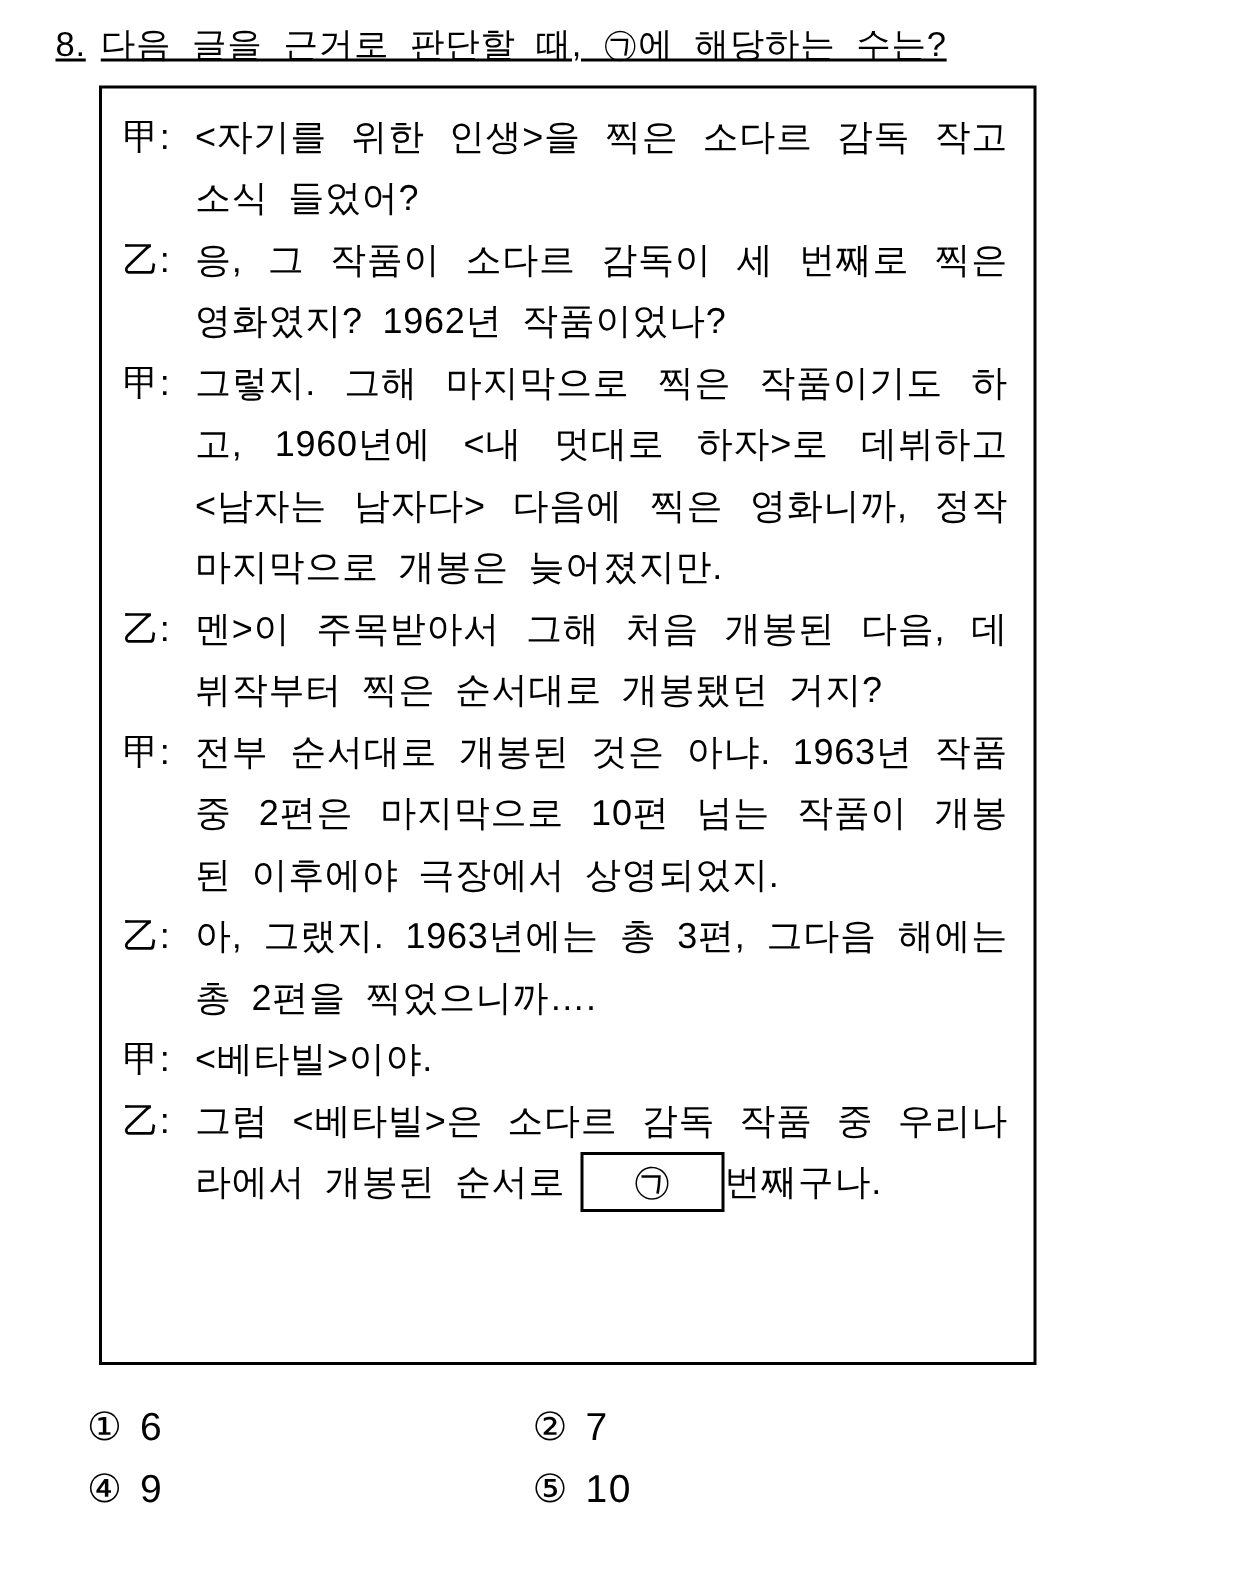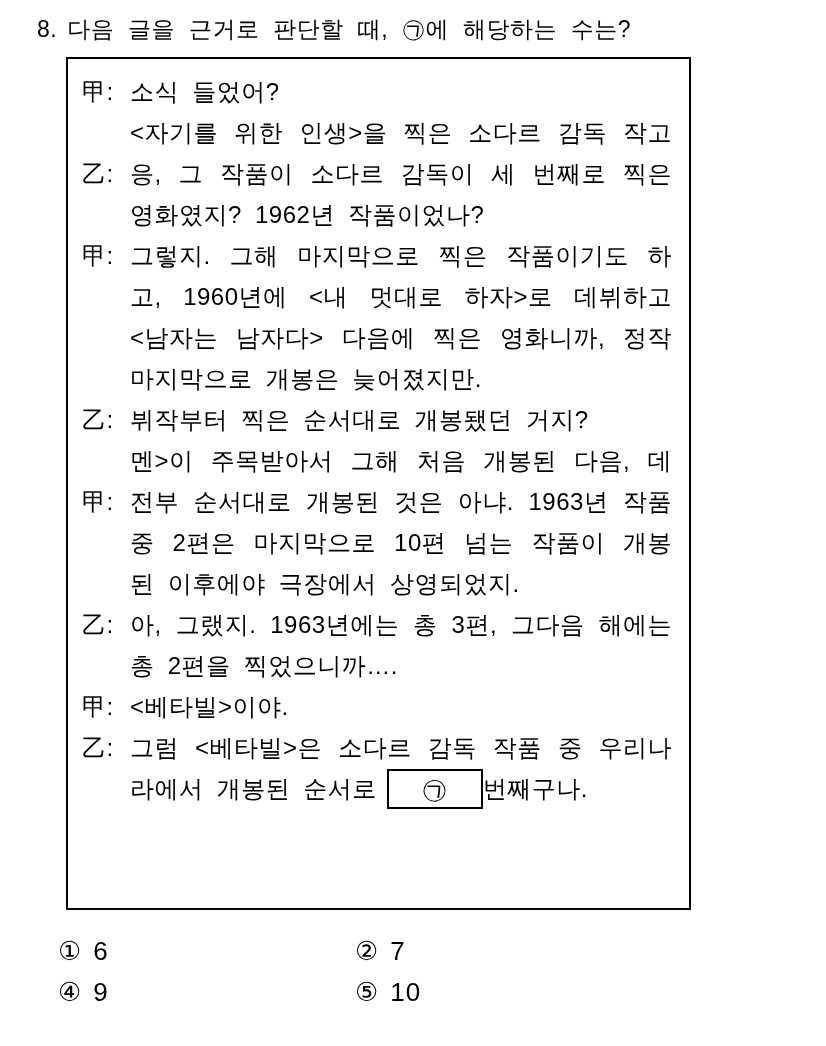--- a/index.html
+++ b/index.html
@@ -16,20 +16,21 @@
   }
   
   .q-header {
     position: absolute;
     left: 37px; top: 12px;
     font-size: 23px;
     line-height: 34px;
     letter-spacing: 0.5px;
     word-spacing: 7px;
     white-space: nowrap;
+    text-decoration: underline;
   }
   .q-num { margin-right: 10px; }
   
   .passage-box {
     position: absolute;
     left: 66px; top: 57px;
     width: 625px; height: 853px;
     border: 2px solid #000000;
     box-sizing: border-box;
     padding: 12px 17px 0 14px;
@@ -88,22 +89,22 @@
 
   <div class="q-header">
     <span class="q-num">8.</span><span class="q-title">다음 글을 근거로 판단할 때, ㉠에 해당하는 수는?</span>
   </div>
 
   <div class="passage-box">
     <div id="dialogue">
         <div class="turn">
           <span class="speaker">甲:</span>
           <div class="lines">
+            <div class="line just">&lt;자기를 위한 인생&gt;을 찍은 소다르 감독 작고</div>
             <div class="line">소식 들었어?</div>
-            <div class="line just">&lt;자기를 위한 인생&gt;을 찍은 소다르 감독 작고</div>
           </div>
         </div>
         <div class="turn">
           <span class="speaker">乙:</span>
           <div class="lines">
             <div class="line just">응, 그 작품이 소다르 감독이 세 번째로 찍은</div>
             <div class="line">영화였지? 1962년 작품이었나?</div>
           </div>
         </div>
         <div class="turn">
@@ -111,22 +112,22 @@
           <div class="lines">
             <div class="line just">그렇지. 그해 마지막으로 찍은 작품이기도 하</div>
             <div class="line just">고, 1960년에 &lt;내 멋대로 하자&gt;로 데뷔하고</div>
             <div class="line just">&lt;남자는 남자다&gt; 다음에 찍은 영화니까, 정작</div>
             <div class="line">마지막으로 개봉은 늦어졌지만.</div>
           </div>
         </div>
         <div class="turn">
           <span class="speaker">乙:</span>
           <div class="lines">
+            <div class="line just">멘&gt;이 주목받아서 그해 처음 개봉된 다음, 데</div>
             <div class="line">뷔작부터 찍은 순서대로 개봉됐던 거지?</div>
-            <div class="line just">멘&gt;이 주목받아서 그해 처음 개봉된 다음, 데</div>
           </div>
         </div>
         <div class="turn">
           <span class="speaker">甲:</span>
           <div class="lines">
             <div class="line just">전부 순서대로 개봉된 것은 아냐. 1963년 작품</div>
             <div class="line just">중 2편은 마지막으로 10편 넘는 작품이 개봉</div>
             <div class="line">된 이후에야 극장에서 상영되었지.</div>
           </div>
         </div>

